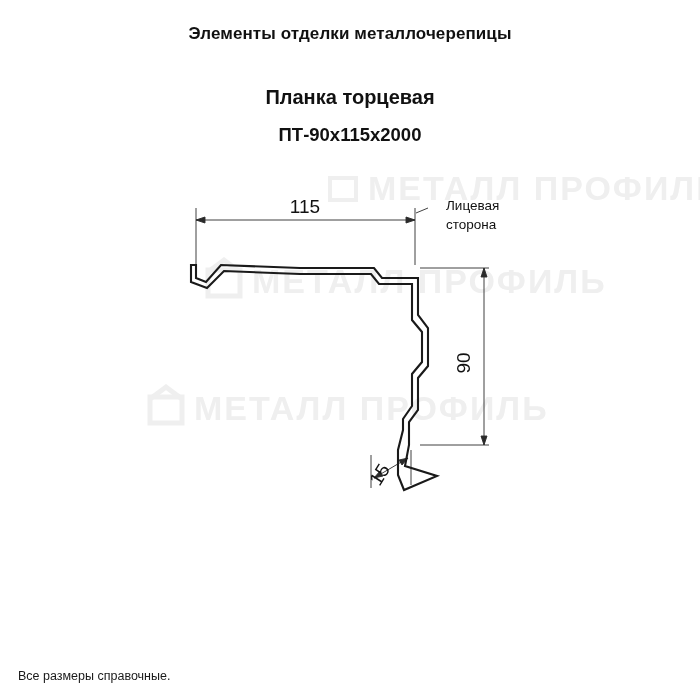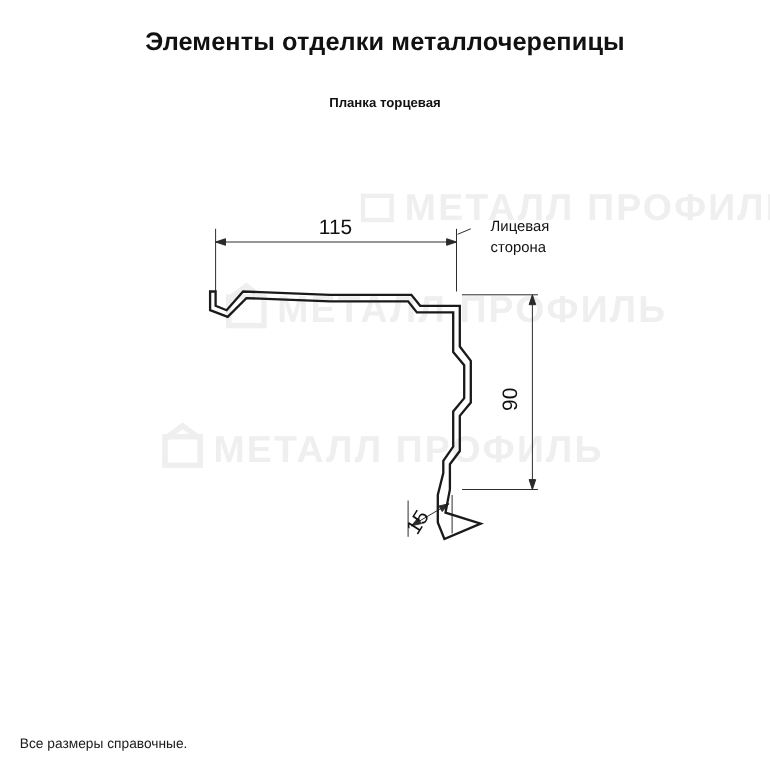--- a/index.html
+++ b/index.html
@@ -19,32 +19,32 @@
     position: relative;
     width: 700px;
     height: 700px;
   }
   .title {
     position: absolute;
     top: 24px;
     left: 0;
     width: 700px;
     text-align: center;
-    font-size: 23px;
+    font-size: 17px;
     font-weight: bold;
     letter-spacing: 0.1px;
     color: #111;
   }
   .subtitle {
     position: absolute;
     top: 86px;
     left: 0;
     width: 700px;
     text-align: center;
-    font-size: 12px;
+    font-size: 20px;
     font-weight: bold;
     color: #111;
   }
   .model {
     position: absolute;
     top: 124px;
     left: 0;
     width: 700px;
     text-align: center;
     font-size: 18.5px;
@@ -98,20 +98,21 @@
     letter-spacing: 2px;
   }
 </style>
 </head>
 <body>
 
 <div class="page">
 
   <div class="title">Элементы отделки металлочерепицы</div>
   <div class="subtitle">Планка торцевая</div>
+  <div class="model">ПТ-90х115х2000</div>
 
   <div class="watermark">
     <svg width="700" height="420" viewBox="0 0 700 420">
       <g>
         <rect x="208" y="110" width="32" height="26" fill="none" stroke="#efefef" stroke-width="5"></rect>
         <path d="M208 112 L224 100 L240 112" fill="none" stroke="#efefef" stroke-width="5"></path>
         <text class="wm-text" x="252" y="133">МЕТАЛЛ ПРОФИЛЬ</text>
       </g>
       <g>
         <rect x="150" y="237" width="32" height="26" fill="none" stroke="#efefef" stroke-width="5"></rect>

